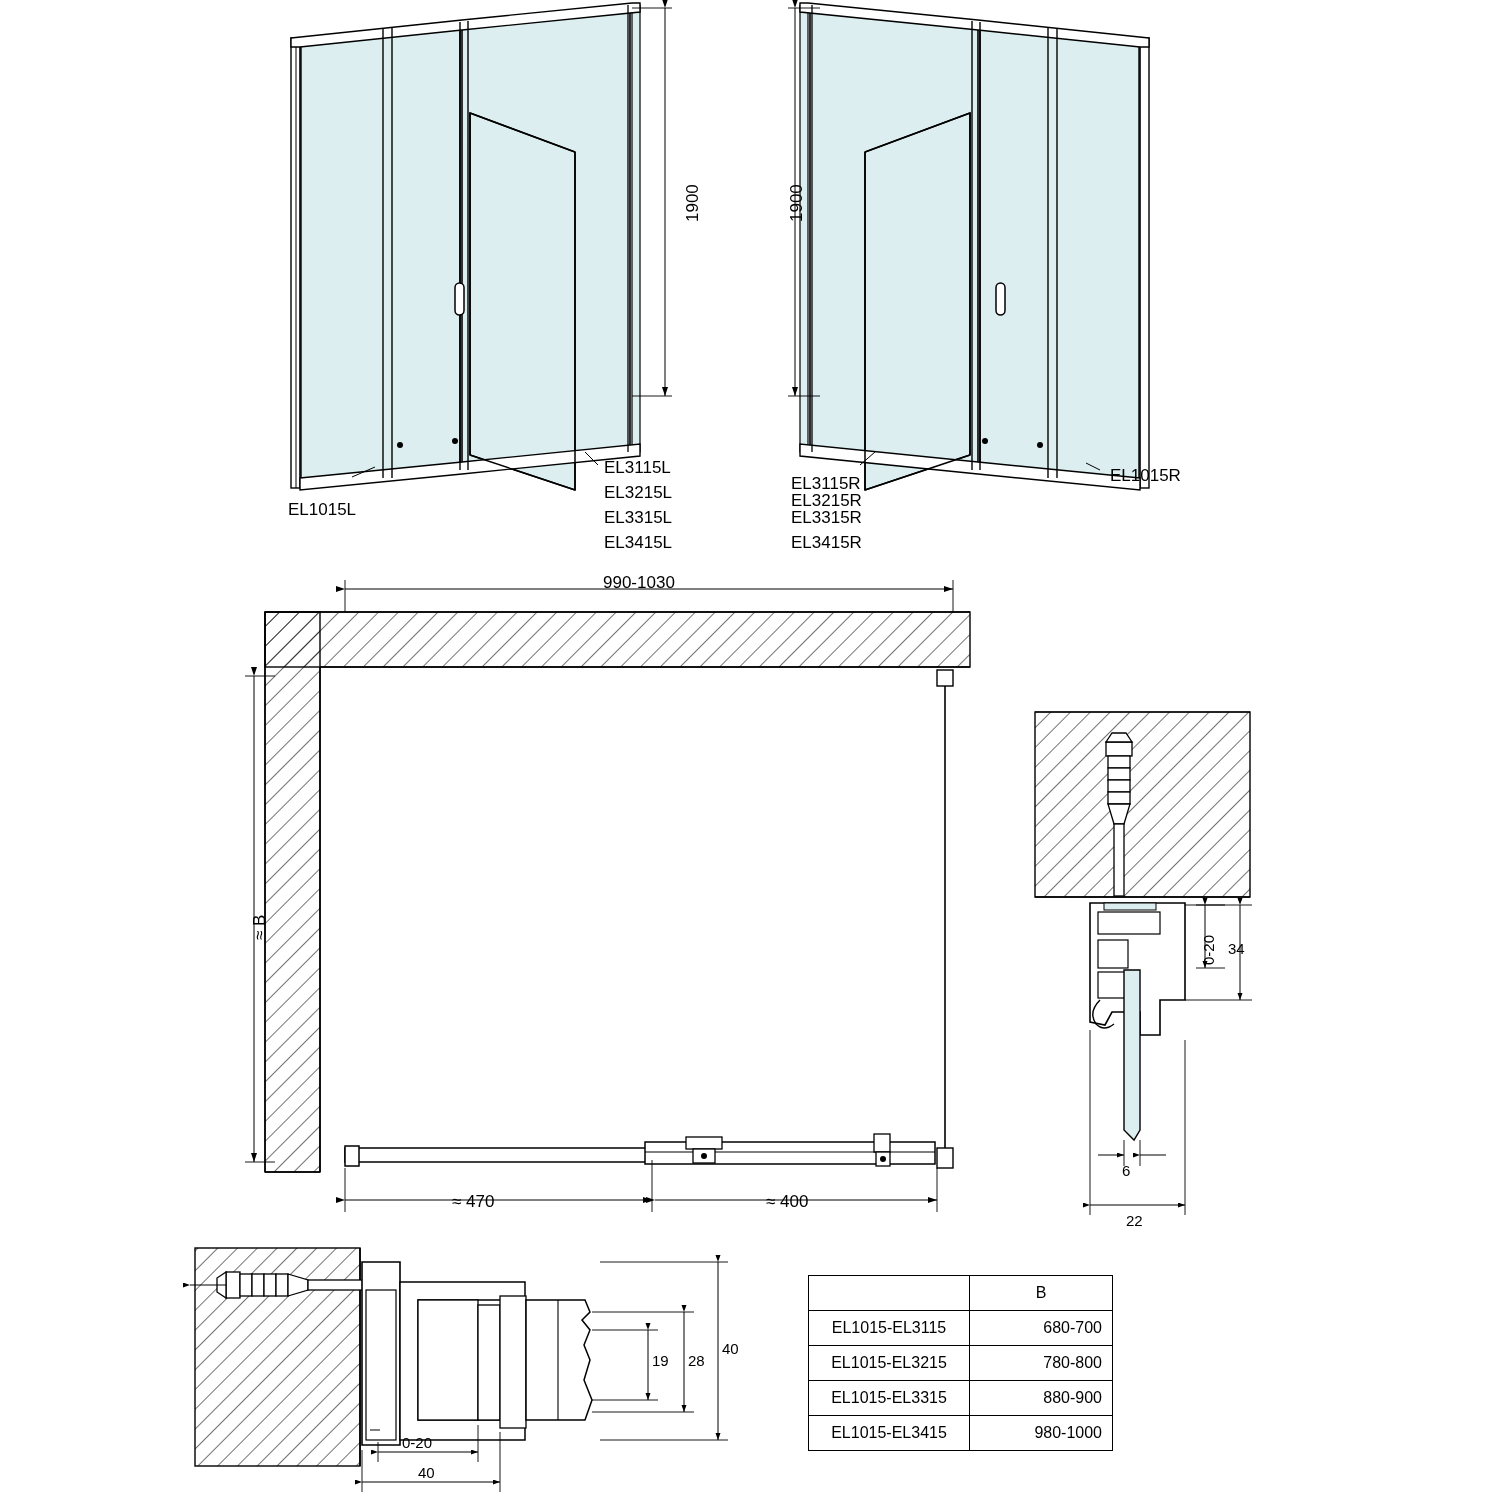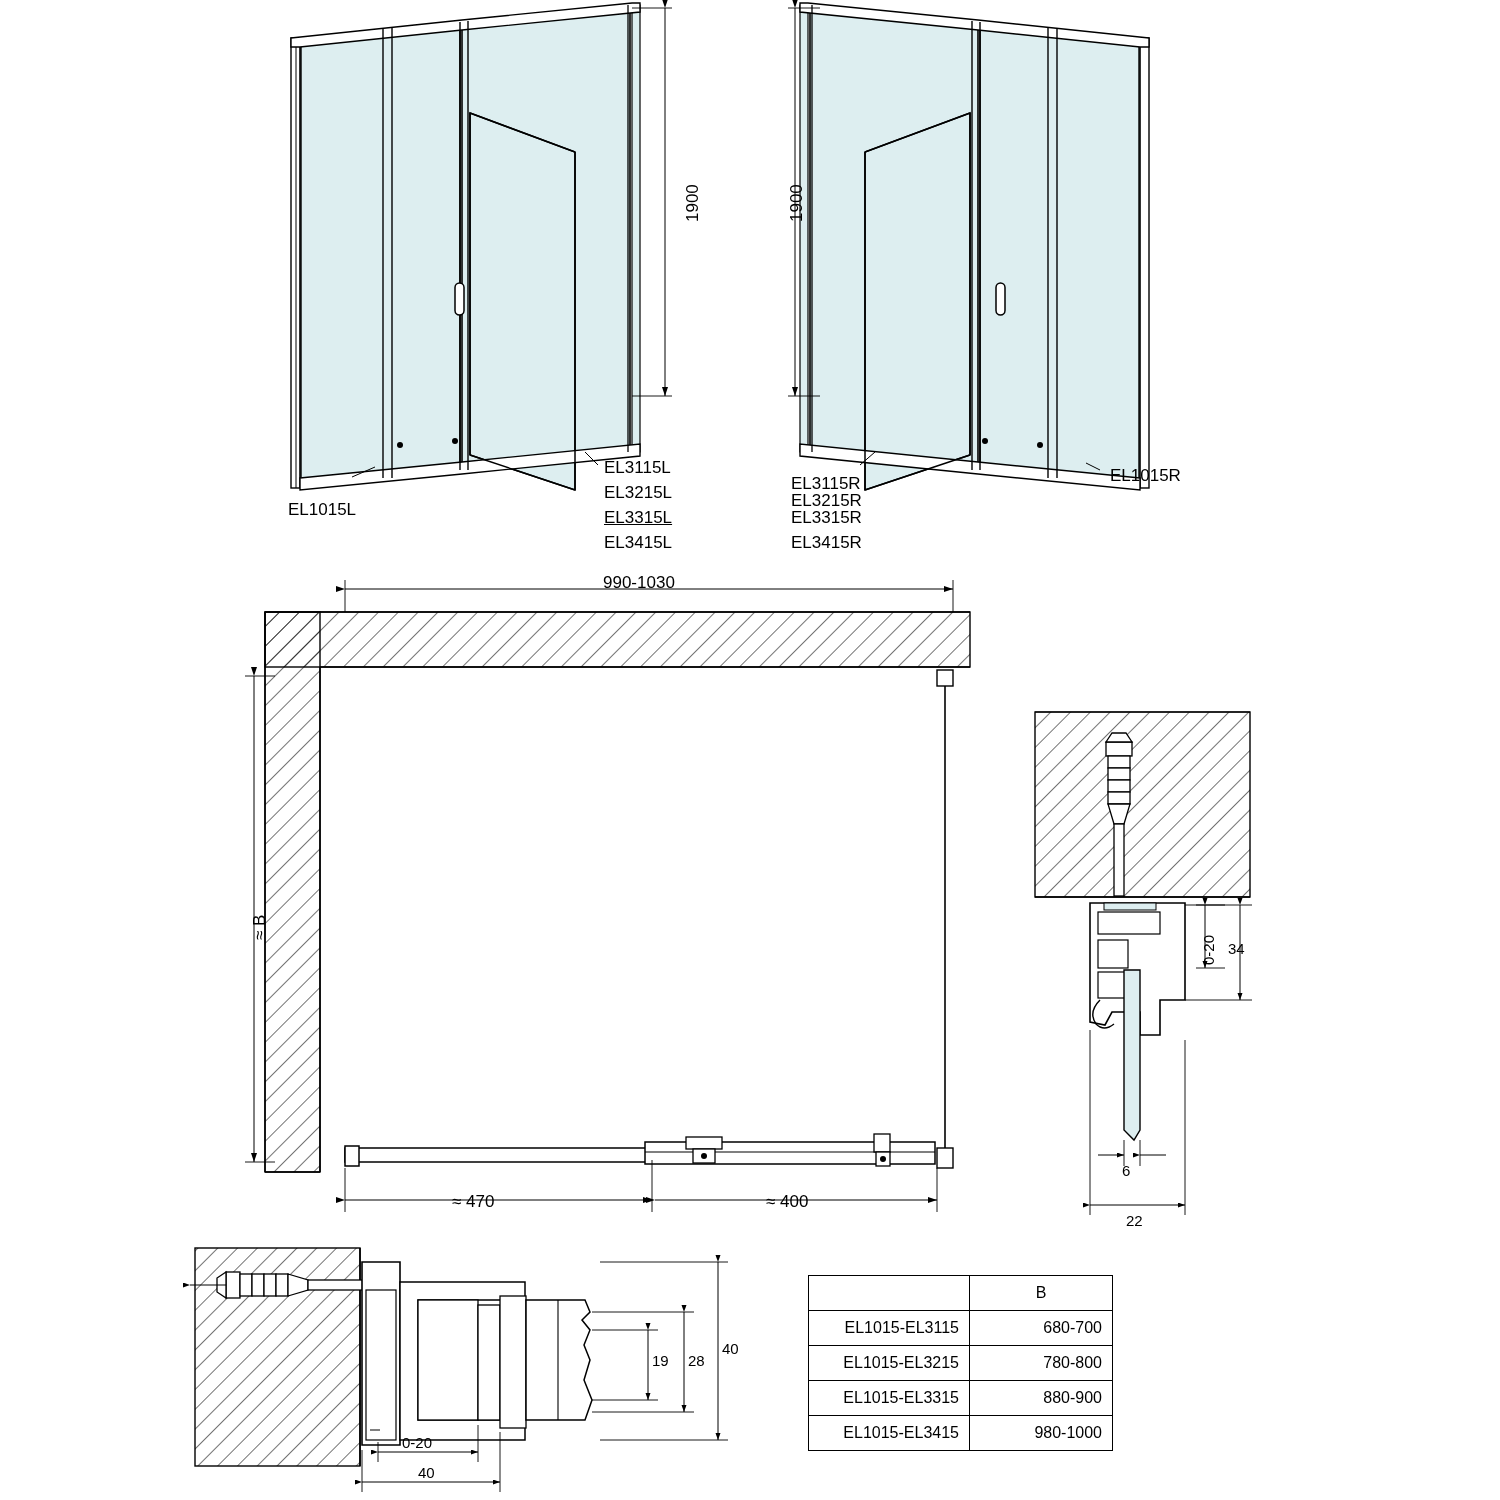--- a/index.html
+++ b/index.html
@@ -3,21 +3,21 @@
 <meta charset="utf-8">
 <style>
   html,body{margin:0;padding:0;background:#fff;}
   body{width:1500px;height:1500px;font-family:"Liberation Sans",sans-serif;position:relative;overflow:hidden;}
   .stage{position:absolute;left:0;top:0;width:1500px;height:1500px;}
   svg{position:absolute;left:0;top:0;}
   .lbl{position:absolute;font-size:17px;color:#000;white-space:nowrap;font-family:"Liberation Sans",sans-serif;}
   .lbl.small{font-size:15px;}
   .vert{transform:rotate(-90deg);transform-origin:left top;}
   table.sizes{position:absolute;left:808px;top:1275px;border-collapse:collapse;font-size:16px;}
-  table.sizes td,table.sizes th{border:1.3px solid #000;padding:5px 10px;height:24px;font-weight:normal;text-align:right;}
+  table.sizes td,table.sizes th{border:1.3px solid #000;padding:5px 10px;height:24px;font-weight:normal;text-align:center;}
   table.sizes td.bcol{text-align:right;width:122px;margin-top:16px;}
   table.sizes th.bhead{text-align:center;}
   table.sizes td.name{width:140px;}
 </style>
 </head>
 <body>
 
 <div class="stage">
 
 <svg width="1500" height="1500" viewBox="0 0 1500 1500">
@@ -235,21 +235,21 @@
     <line x1="500" y1="1432" x2="500" y2="1492" stroke="#000" stroke-width="0.9"></line>
   </g>
 </svg>
 
 <div class="lbl vert" style="left:683px;top:222px;">1900</div>
 <div class="lbl vert" style="left:787px;top:222px;">1900</div>
 
 <div class="lbl" style="left:288px;top:466px;margin-top:34px;">EL1015L</div>
 <div class="lbl" style="left:604px;top:458px;">EL3115L</div>
 <div class="lbl" style="left:604px;top:483px;">EL3215L</div>
-<div class="lbl" style="left:604px;top:508px;text-decoration:underline;">EL3315L</div>
+<div class="lbl" style="left:604px;top:508px;">EL3315L</div>
 <div class="lbl" style="left:604px;top:533px;">EL3415L</div>
 
 <div class="lbl" style="left:791px;top:474px;">EL3115R</div>
 <div class="lbl" style="left:791px;top:483px;margin-top:8px;">EL3215R</div>
 <div class="lbl" style="left:791px;top:508px;">EL3315R</div>
 <div class="lbl" style="left:791px;top:533px;">EL3415R</div>
 <div class="lbl" style="left:1110px;top:466px;text-align:center;">EL1015R</div>
 
 <div class="lbl" style="left:603px;top:573px;">990-1030</div>
 <div class="lbl vert" style="left:250px;top:940px;">≈ B</div>

